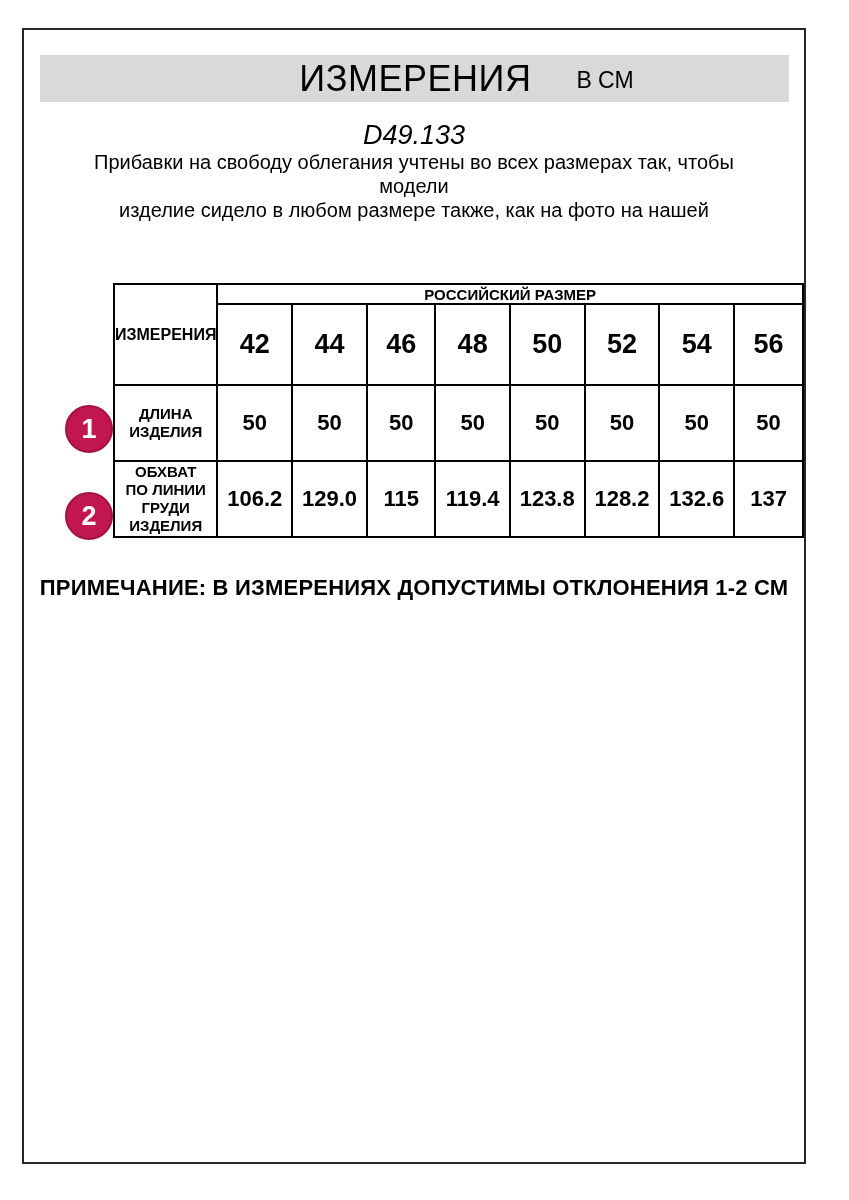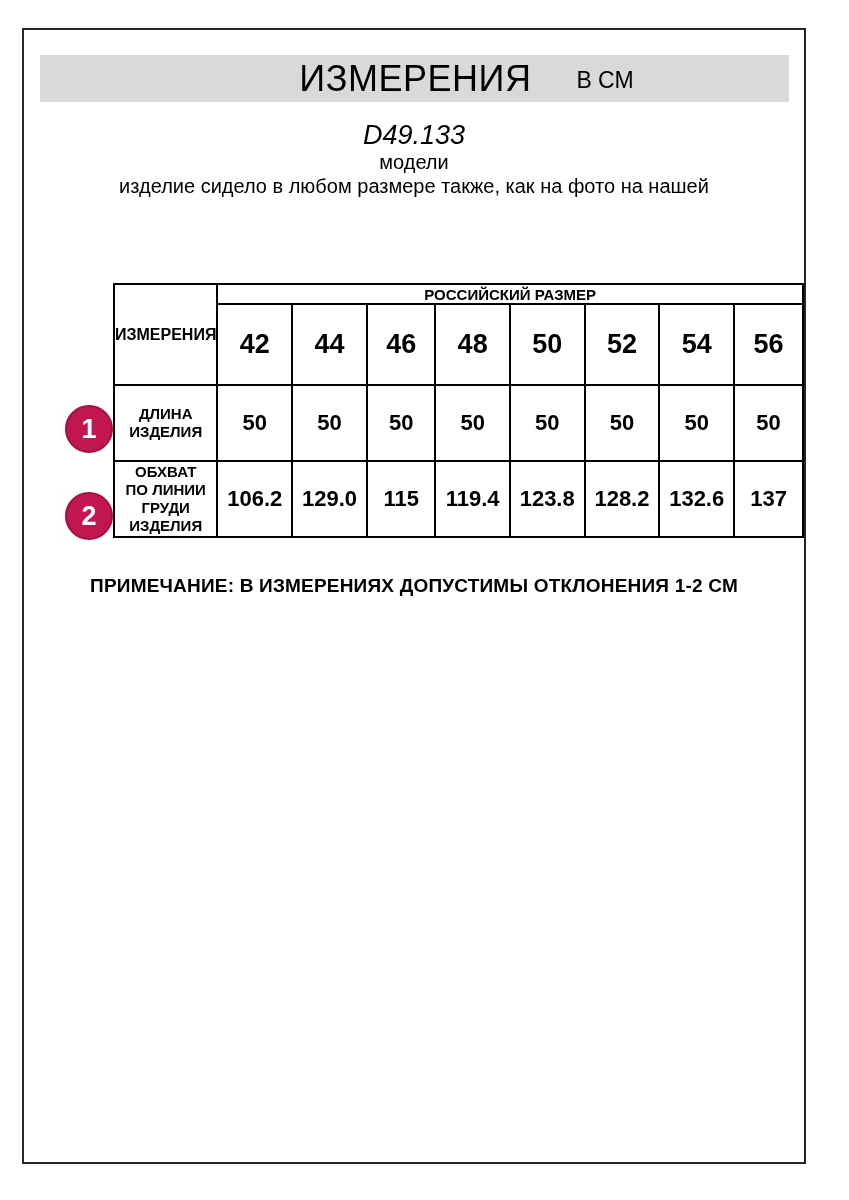--- a/index.html
+++ b/index.html
@@ -53,36 +53,37 @@
     width:48px; height:48px; border-radius:50%;
     background:#c1164e; border:2px solid #a31243;
     color:#fff; font-size:27px; font-weight:700;
     display:flex; align-items:center; justify-content:center;
   }
   .badge-1 { top:375px; }
   .badge-2 { top:462px; }
 
   .note {
     position:absolute; top:545px; left:0; width:100%;
-    text-align:center; font-size:19px; font-weight:700; letter-spacing:.2px;
+    text-align:center; font-size:22px; font-weight:700; letter-spacing:.2px;
   }
 </style>
 </head>
 <body>
 
 <div class="frame">
 
   <div class="header-bar" style="background: rgb(217, 217, 217);">
     <span class="header-word">ИЗМЕРЕНИЯ</span>
     <span class="header-units">В СМ</span>
   </div>
 
   <div class="model-code">D49.133</div>
 
   <div class="description">
+    <div>Прибавки на свободу облегания учтены во всех размерах так, чтобы</div>
     <div>модели</div>
     <div>изделие сидело в любом размере также, как на фото на нашей</div>
   </div>
 
   <div class="badge badge-1" style="background: rgb(193, 22, 78);">1</div>
   <div class="badge badge-2" style="background: rgb(193, 22, 78);">2</div>
 
   <table class="size-table">
     <tbody>
       <tr>

